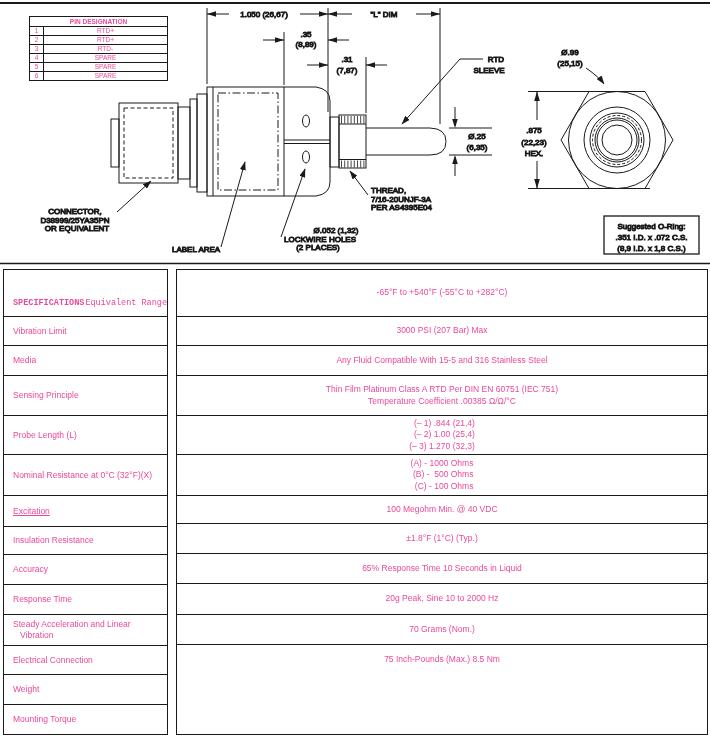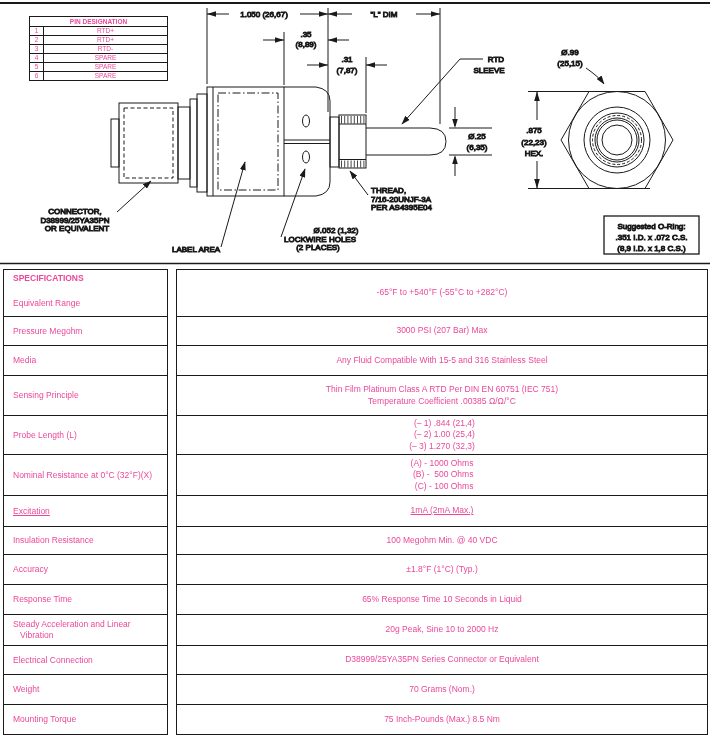--- a/index.html
+++ b/index.html
@@ -20,22 +20,22 @@
   .spec-wrap{position:absolute;left:3px;top:269px;display:flex;}
   .spec-col{box-sizing:border-box;border:1.5px solid #1a1a1a;background:#fff;}
   .spec-col-left{width:165px;margin-right:8px;}
   .spec-col-right{width:532px;}
   .spec-col>div{box-sizing:border-box;}
   .spec-col>div + div{border-top:1px solid #1a1a1a;}
   .lcell{display:flex;align-items:center;padding-left:9px;font-size:8.5px;white-space:pre;line-height:11px;}
   .vcell{display:flex;align-items:center;justify-content:center;font-size:8.5px;
          text-align:center;white-space:pre;line-height:11.5px;}
   .vcell .block{display:inline-block;text-align:right;white-space:pre;}
-  .cell-first{flex-direction:column;align-items:flex-start;justify-content:space-between;
-              padding-top:3px;padding-bottom:7px;}
+  .cell-first{flex-direction:row;align-items:flex-end;justify-content:space-between;
+              padding-top:3px;padding-bottom:7px;font-family:Liberation Mono, monospace;}
   .spec-head{font-weight:bold;font-size:8.5px;}
   .r1{height:46px;} .r2{height:29px;} .r3{height:30px;} .r4{height:40px;}
   .r5{height:39px;} .r6{height:41px;} .r7{height:31px;text-decoration:underline;} .r8{height:28px;}
   .r9{height:30px;text-align:right;} .r10{height:30px;} .r11{height:31px;} .r12{height:29px;}
   .r13{height:30px;} .r14{height:30px;}
 </style>
 </head>
 <body>
 
 <div class="page">
@@ -225,21 +225,21 @@
       </div>
   </div>
 
   
   <div class="spec-wrap">
     <div class="spec-col spec-col-left">
       <div class="lcell cell-first r1">
         <div class="spec-head">SPECIFICATIONS</div>
         <div>Equivalent Range</div>
       </div>
-      <div class="lcell r2">Pressure Megohm</div>
+      <div class="lcell r2">Vibration Limit</div>
       <div class="lcell r3">Media</div>
       <div class="lcell r4">Sensing Principle</div>
       <div class="lcell r5">Probe Length (L)</div>
       <div class="lcell r6">Nominal Resistance at 0°C (32°F)(X)</div>
       <div class="lcell r7">Excitation</div>
       <div class="lcell r8">Insulation Resistance</div>
       <div class="lcell r9">Accuracy</div>
       <div class="lcell r10">Response Time</div>
       <div class="lcell r11">Steady Acceleration and Linear
    Vibration</div>
@@ -252,24 +252,22 @@
       <div class="vcell r2">3000 PSI (207 Bar) Max</div>
       <div class="vcell r3">Any Fluid Compatible With 15-5 and 316 Stainless Steel</div>
       <div class="vcell r4">Thin Film Platinum Class A RTD Per DIN EN 60751 (IEC 751)
 Temperature Coefficient .00385 Ω/Ω/°C</div>
       <div class="vcell r5"><span class="block">(– 1) .844 (21,4)
 (– 2) 1.00 (25,4)
 (– 3) 1.270 (32,3)</span></div>
       <div class="vcell r6"><span class="block">(A) - 1000 Ohms
 (B) -  500 Ohms
 (C) - 100 Ohms</span></div>
-      <div class="vcell r7">1mA (2mA Max.)</div>
       <div class="vcell r8">100 Megohm Min. @ 40 VDC</div>
       <div class="vcell r9">±1.8°F (1°C) (Typ.)</div>
       <div class="vcell r10">65% Response Time 10 Seconds in Liquid</div>
       <div class="vcell r11">20g Peak, Sine 10 to 2000 Hz</div>
-      <div class="vcell r12">D38999/25YA35PN Series Connector or Equivalent</div>
       <div class="vcell r13">70 Grams (Nom.)</div>
       <div class="vcell r14">75 Inch-Pounds (Max.) 8.5 Nm</div>
     </div>
   </div>
 
 </div>
 
 </body></html>

